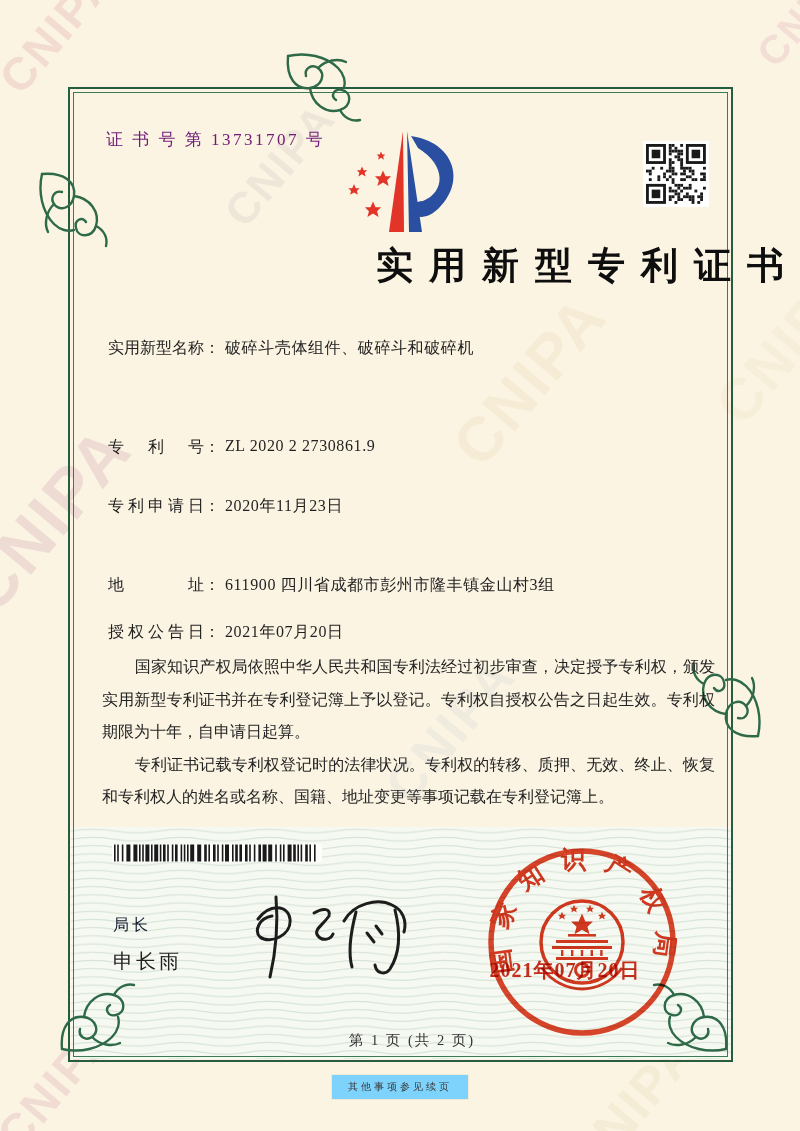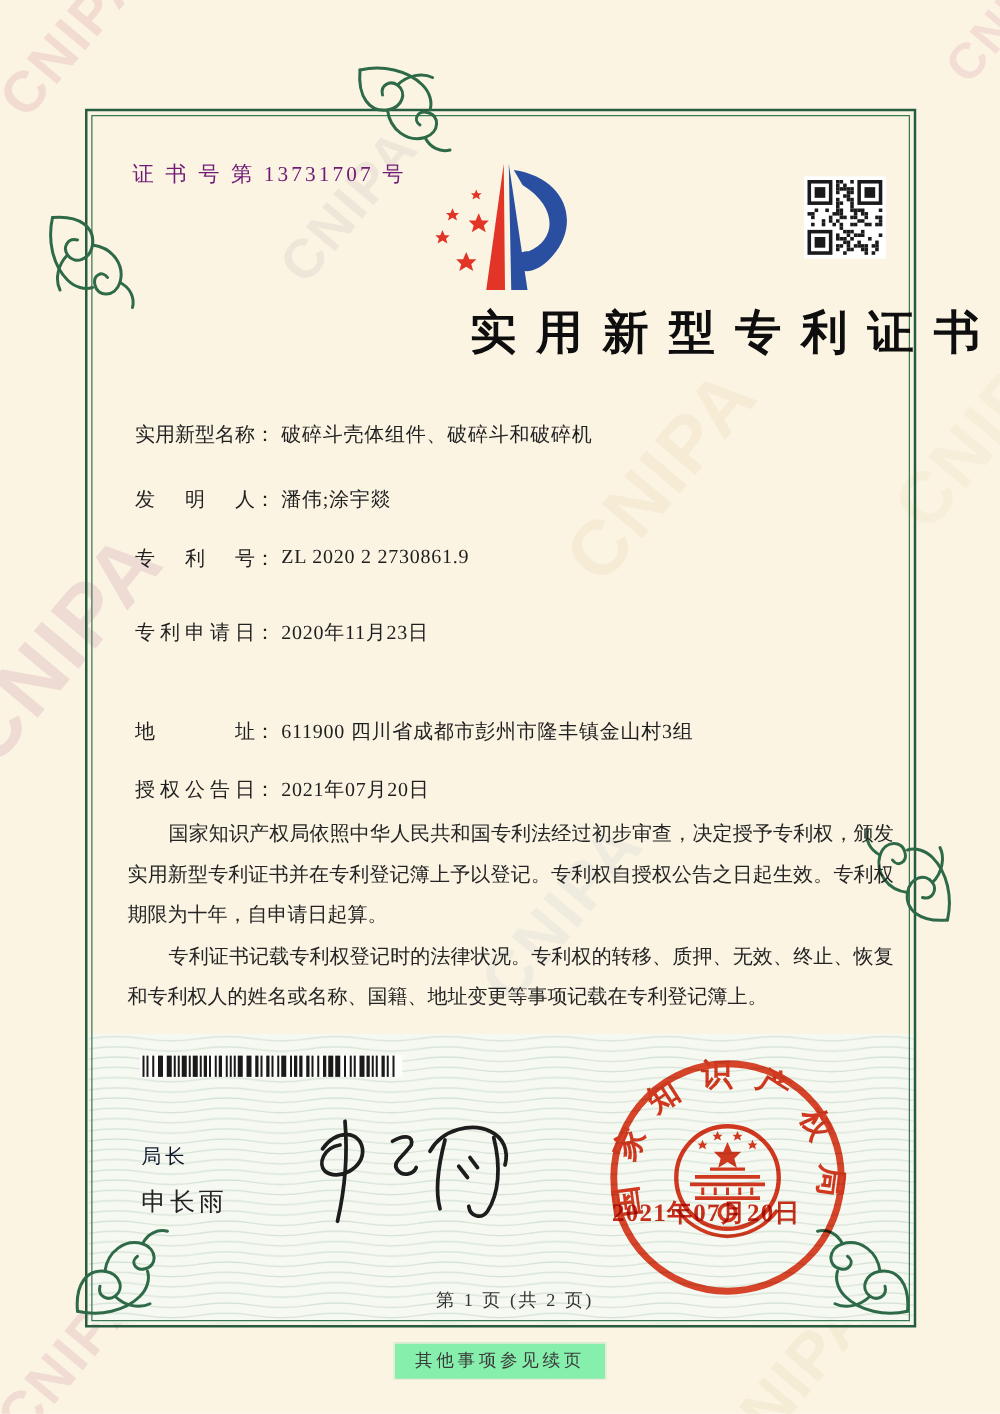--- a/index.html
+++ b/index.html
@@ -38,22 +38,22 @@
   .barcode{position:absolute;left:112px;top:844px;}
   .sig-title{position:absolute;left:113px;top:915px;font-size:16px;letter-spacing:3px;color:#0f172a;}
   .sig-name{position:absolute;left:113px;top:948px;font-size:20px;letter-spacing:3px;color:#222;}
   .signature{position:absolute;left:232px;top:893px;}
   .seal{position:absolute;left:487px;top:847px;z-index:5;mix-blend-mode:multiply;}
   .seal-date{position:absolute;left:470px;top:957px;width:190px;text-align:center;z-index:6;
              font-size:20px;font-weight:600;color:#ce2f1c;letter-spacing:1px;mix-blend-mode:multiply;}
   .pageno{position:absolute;left:0;right:0;top:1031px;text-align:center;font-size:14.5px;
           letter-spacing:2px;color:#333;padding-left:24px;}
   .note{position:absolute;left:50%;transform:translateX(-50%);top:1074px;
-        background:#86efac;border:1px solid #efe9da;padding:5px 16px;
-        font-size:14px;letter-spacing:3px;color:#3a3a3a;}
+        background:#7dd3fc;border:1px solid #efe9da;padding:5px 16px;
+        font-size:10px;letter-spacing:3px;color:#3a3a3a;}
 </style>
 </head>
 <body>
 
 <svg width="0" height="0" style="position:absolute" aria-hidden="true">
   <defs>
     <path id="star" d="M0,-10 L2.94,-3.09 9.51,-3.09 4.76,1.55 6.57,8.09 0,4.05 -6.57,8.09 -4.76,1.55 -9.51,-3.09 -2.94,-3.09 Z"></path>
     <g id="flourish" fill="none" stroke="#2e6a48" stroke-width="2.4" stroke-linecap="round">
       <path d="M6,74 C4,52 14,40 28,42 C40,44 44,56 36,62 C30,66 22,62 24,54"></path>
       <path d="M28,42 C30,26 44,16 58,20 C70,24 70,38 60,40 C52,42 48,34 54,30"></path>
@@ -234,23 +234,20 @@
         <rect x="48.6" y="60" width="2.85" height="2.85" fill="#1a1a1a"></rect>
         <rect x="54.300000000000004" y="60" width="2.85" height="2.85" fill="#1a1a1a"></rect>
       </g>
   </svg>
 
   <div class="title">实用新型专利证书</div>
 
   <div class="frow" style="top:338px">
     <span class="flabel">实用新型名称</span><span class="fcolon">：</span><span class="fvalue">破碎斗壳体组件、破碎斗和破碎机</span>
   </div>
-  <div class="frow" style="top:390px">
-    <span class="flabel">发明人</span><span class="fcolon">：</span><span class="fvalue">潘伟;涂宇燚</span>
-  </div>
   <div class="frow" style="top:437px">
     <span class="flabel">专利号</span><span class="fcolon">：</span><span class="fvalue">ZL 2020 2 2730861.9</span>
   </div>
   <div class="frow" style="top:496px">
     <span class="flabel">专利申请日</span><span class="fcolon">：</span><span class="fvalue">2020年11月23日</span>
   </div>
   <div class="frow" style="top:575px">
     <span class="flabel">地址</span><span class="fcolon">：</span><span class="fvalue">611900 四川省成都市彭州市隆丰镇金山村3组</span>
   </div>
   <div class="frow" style="top:622px">

